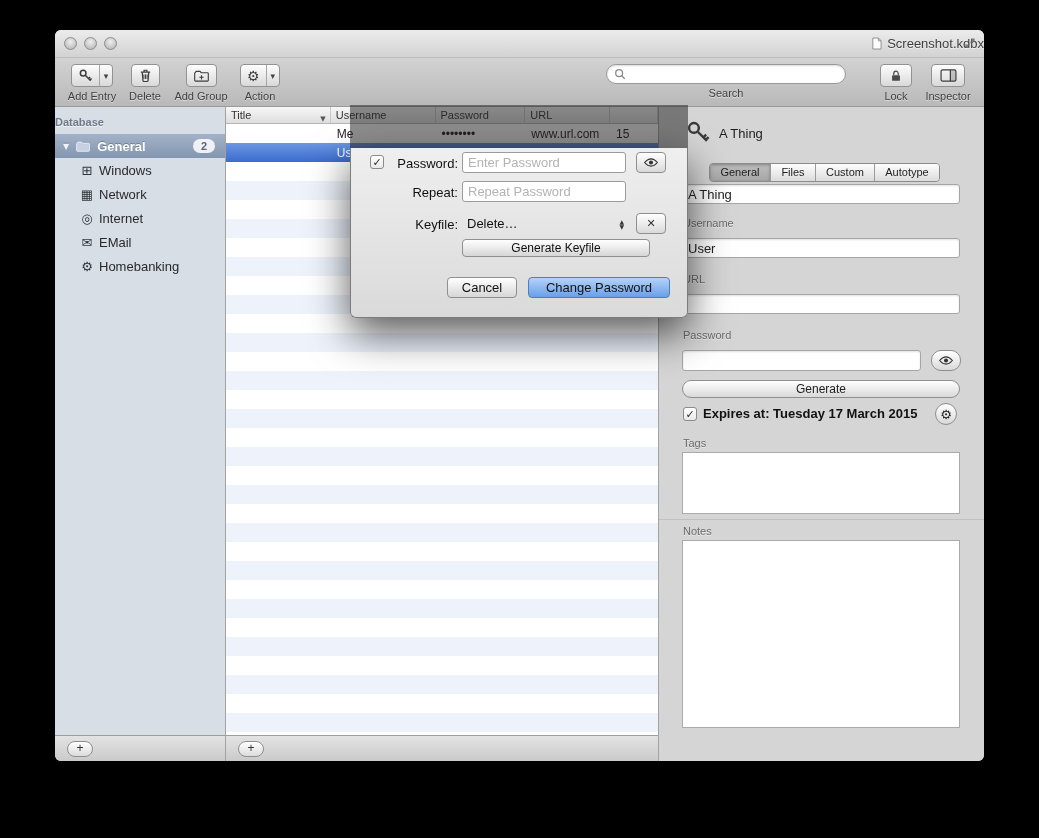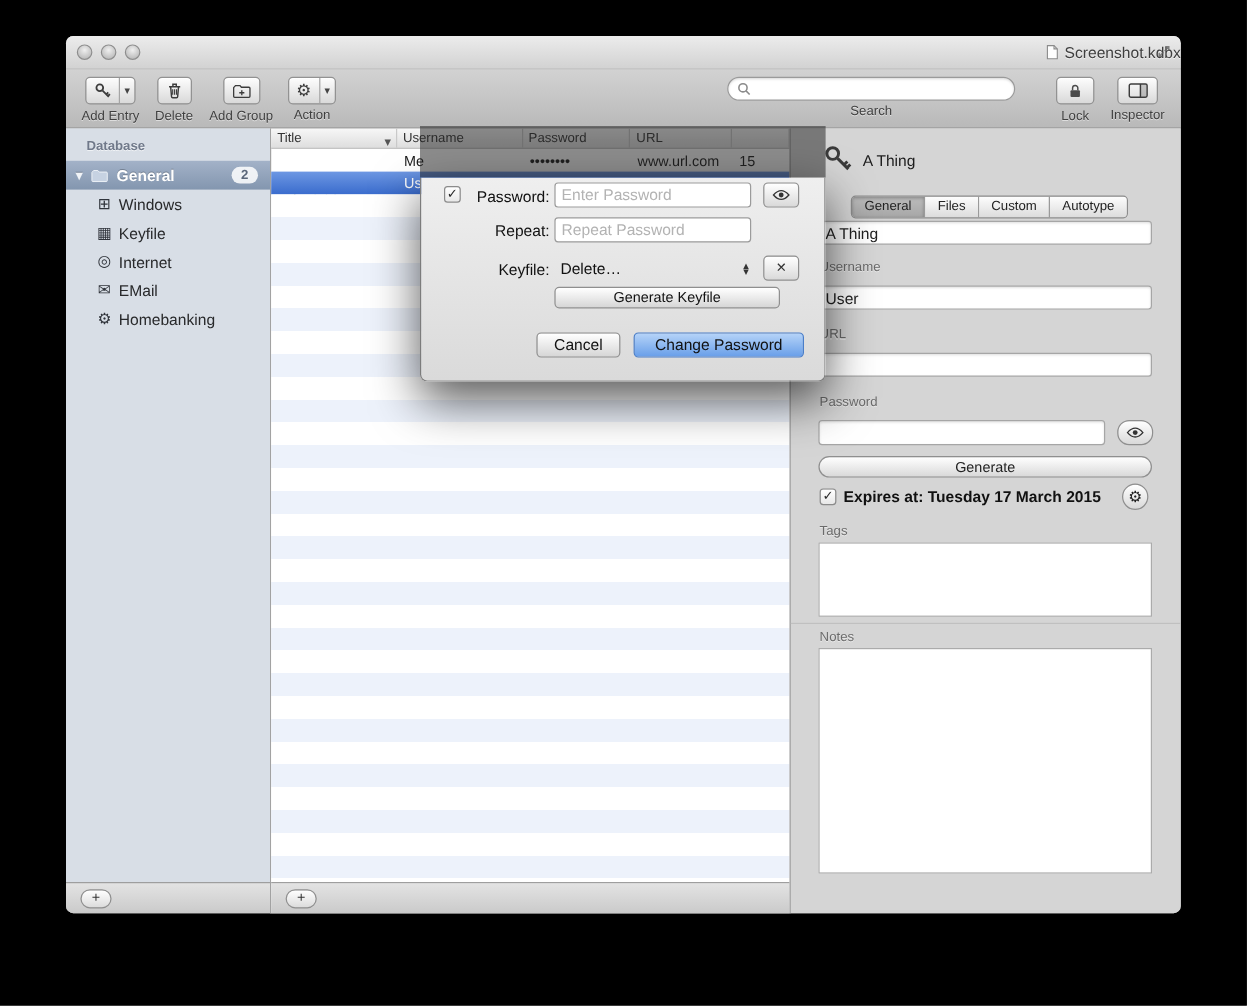--- a/index.html
+++ b/index.html
@@ -27,21 +27,21 @@
 
   
   .main{display:flex;height:656px;}
   .col{height:656px;box-sizing:border-box;}
   .pane-bottom{height:28px;background:linear-gradient(#e3e3e3,#c8c8c8);border-top:1px solid #9e9e9e;box-sizing:border-box;}
   .plus-btn{margin:5px 0 0 12px;width:26px;height:16px;border-radius:8px;border:1px solid #8f8f8f;background:linear-gradient(#ffffff,#dcdcdc);font-size:12px;line-height:13px;color:#333;text-align:center;box-sizing:border-box;}
 
   
   .sidebar-col{width:170px;display:flex;flex-direction:column;}
   .sidebar{flex:1;background:#d8dee6;position:relative;}
-  .sb-header{font-size:11px;font-weight:bold;color:#70798a;padding:9px 0 0 17px;text-shadow:0 1px 0 rgba(255,255,255,.6);}
+  .sb-header{font-size:11px;font-weight:bold;color:#70798a;padding:9px 0 0 0;text-shadow:0 1px 0 rgba(255,255,255,.6);}
   .sb-group{margin-top:6px;height:24px;display:flex;align-items:center;background:linear-gradient(#a3b2c8,#8396af);color:#fff;font-weight:bold;font-size:13px;text-shadow:0 -1px 0 rgba(0,0,0,.25);}
   .sb-group .disclosure{font-size:8px;margin:0 6px 0 8px;color:#f0f3f7;}
   .sb-group .badge{margin-left:auto;margin-right:10px;background:rgba(255,255,255,.85);color:#5a6679;font-size:11px;font-weight:bold;border-radius:9px;padding:1px 8px;text-shadow:none;}
   .sb-item{height:24px;display:flex;align-items:center;font-size:13px;color:#28292b;padding-left:44px;position:relative;}
   .sb-item .sb-icon{position:absolute;left:24px;width:16px;text-align:center;font-size:13px;color:#30343b;}
   svg{display:block;}
 
   
   .list-col{width:433px;display:flex;flex-direction:column;border-left:1px solid #a2a2a2;background:#fff;}
   .list-header{height:17px;display:flex;background:linear-gradient(#f7f7f7,#dedede);border-bottom:1px solid #b6b6b6;box-sizing:border-box;}
@@ -210,21 +210,21 @@
             </span>
             <span>General</span>
             <span class="badge">2</span>
           </div>
           <div class="sb-item">
             <span class="sb-icon glyph">⊞</span>
             <span>Windows</span>
           </div>
           <div class="sb-item">
             <span class="sb-icon glyph">▦</span>
-            <span>Keyfile</span>
+            <span>Network</span>
           </div>
           <div class="sb-item">
             <span class="sb-icon glyph">◎</span>
             <span>Internet</span>
           </div>
           <div class="sb-item">
             <span class="sb-icon glyph">✉</span>
             <span>EMail</span>
           </div>
           <div class="sb-item">

